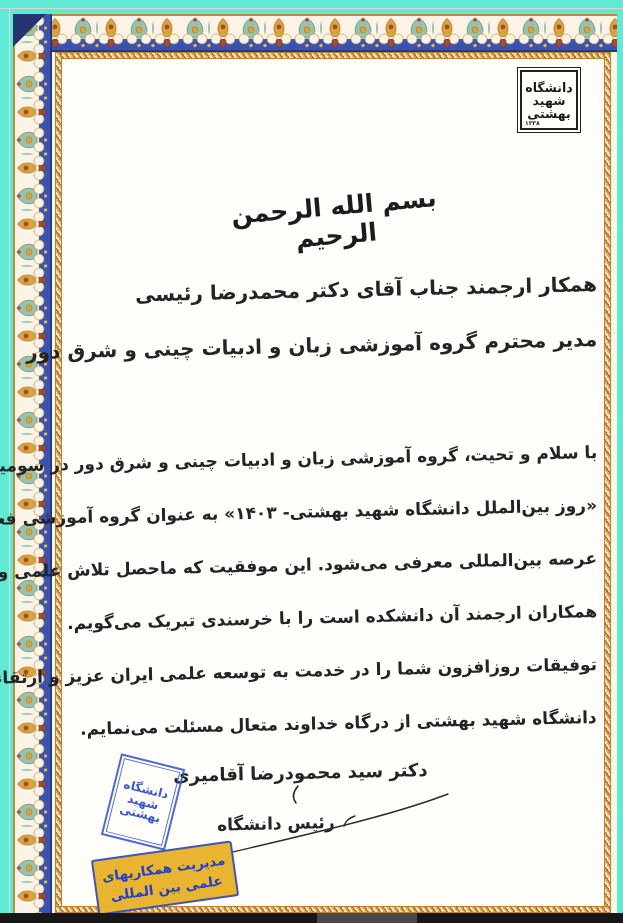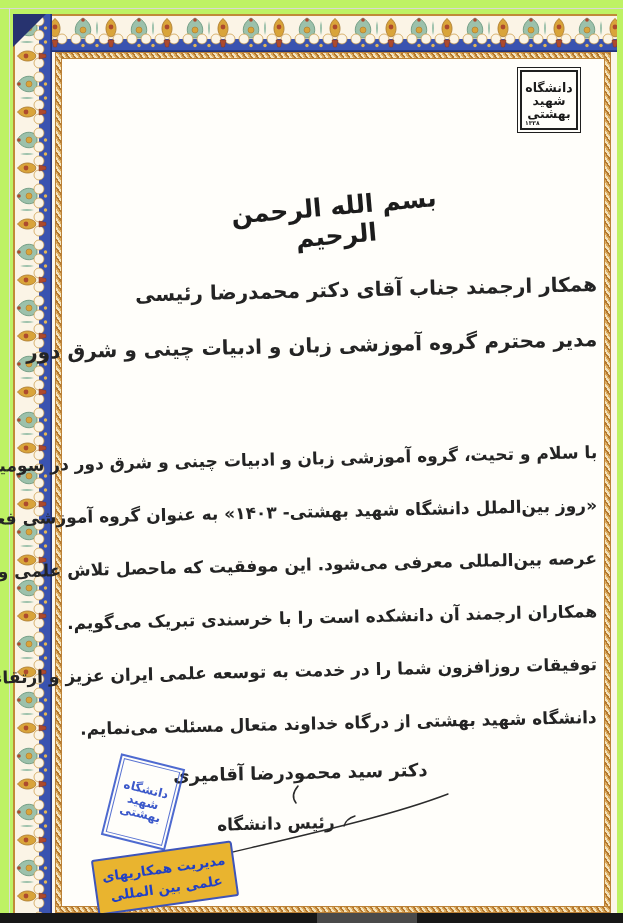--- a/index.html
+++ b/index.html
@@ -1,17 +1,17 @@
 <!DOCTYPE html>
 <html lang="fa"><head>
 <meta charset="utf-8">
 <style>
   * { margin:0; padding:0; box-sizing:border-box; }
   body { background:#e8e8e8; font-family:"DejaVu Sans", sans-serif; }
-  .screen { position:relative; width:623px; height:923px; background:#bef264; overflow:hidden; margin:0 auto; }
+  .screen { position:relative; width:623px; height:923px; background:#5eead4; overflow:hidden; margin:0 auto; }
 
   
   .hairline-top  { position:absolute; left:0; top:8px; width:623px; height:1px; background:#d8d8d3; }
   .hairline-left { position:absolute; left:9px; top:8px; width:1px; height:905px; background:#dcdcd7; }
   .black-band    { position:absolute; left:0; top:913px; width:623px; height:10px; background:#171717; }
   .band-light    { position:absolute; left:317px; top:913px; width:100px; height:10px; background:#4a4a4a; }
 
   
   .frame-base  { position:absolute; left:13px; top:14px; width:604px; height:899px; background:#fcf6e9; }
   .border-top  { position:absolute; left:13px; top:14px; }

